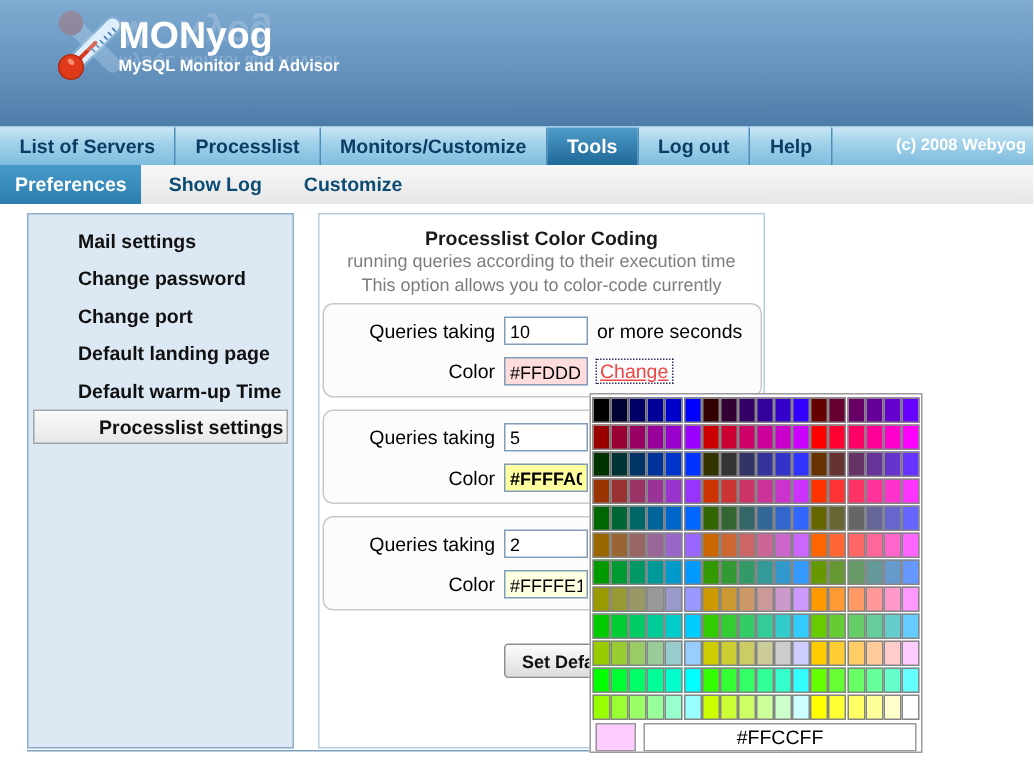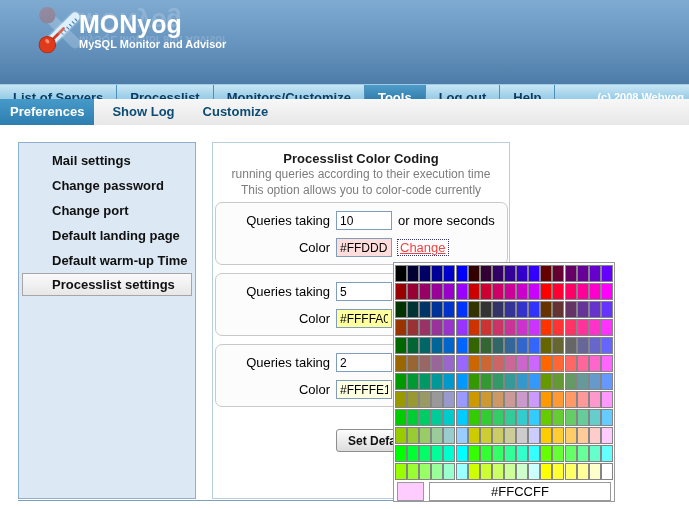--- a/index.html
+++ b/index.html
@@ -23,33 +23,33 @@
   .nav{position:absolute;left:0;top:84px;width:689px;height:26px;display:flex;
        background:linear-gradient(180deg,#C9E6F5 0%,#9FD0E9 45%,#7FBCDE 100%);
        border-top:1px solid #9CCCE8;box-sizing:border-box;}
   .nav-item{padding:0 13px;line-height:25px;font-size:13px;font-weight:bold;color:#0B3C63;
             border-right:1px solid #4E8FB8;white-space:nowrap;cursor:pointer;}
   .nav-item.active{background:linear-gradient(180deg,#4F9CC9,#1F6898);color:#fff;}
   .copyright{margin-left:auto;padding-right:5px;line-height:25px;font-size:11px;
              font-weight:bold;color:#fff;white-space:nowrap;}
 
   
-  .subnav{position:absolute;left:0;top:99px;width:689px;height:26px;display:flex;
+  .subnav{position:absolute;left:0;top:110px;width:689px;height:26px;display:flex;
           background:linear-gradient(180deg,#F7F7F7,#E7E7E7);}
   .subnav-item{padding:0 10px;margin-right:8px;line-height:26px;font-size:13px;
                font-weight:bold;color:#0C4B73;white-space:nowrap;cursor:pointer;}
   .subnav-item.active{background:linear-gradient(180deg,#469AC9,#2C7EB0);color:#fff;}
 
   
   .sidebar{position:absolute;left:18px;top:142px;width:178px;height:357px;
            background:#DCE9F5;border:1px solid #8FAECB;box-sizing:border-box;padding-top:5px;}
   .side-item{height:25px;line-height:25px;padding-left:33px;font-size:13px;font-weight:bold;
              color:#101010;white-space:nowrap;cursor:pointer;}
   .side-item.selected{background:linear-gradient(180deg,#FAFAFA,#E7E7E7);
-             border:1px solid #A6A6A6;margin:0 3px;padding-left:29px;height:21px;line-height:21px;}
+             border:1px solid #A6A6A6;margin:0 3px;padding-left:41px;height:21px;line-height:21px;text-align:center;}
 
   
   .panel{position:absolute;left:212px;top:142px;width:298px;height:357px;background:#fff;
          border:1px solid #B7CEDF;box-sizing:border-box;}
   .panel-title{margin-top:8px;text-align:center;font-size:13px;font-weight:bold;color:#1A1A1A;}
   .panel-desc{text-align:center;font-size:12px;color:#7D7D7D;line-height:16px;}
   .rows{position:absolute;left:2px;top:59px;width:293px;}
   .qbox{border:1px solid #C9C9C9;border-radius:7px;background:#FCFCFC;height:63px;
         box-sizing:border-box;padding:7px 6px 0 6px;margin-bottom:8px;}
   .line{display:grid;grid-template-columns:108px 56px auto;column-gap:6px;align-items:center;
@@ -166,21 +166,21 @@
           </div>
         </div>
         <div class="qbox">
           <div class="line">
             <span class="lbl">Queries taking</span>
             <input class="txtfld" type="text" value="5" style="">
             <span class="suffix">or more seconds</span>
           </div>
           <div class="line">
             <span class="lbl">Color</span>
-            <input class="txtfld" type="text" value="#FFFFA0" style="background: rgb(255, 255, 160);">
+            <input class="txtfld" type="text" value="#FFFFA0" style="background: rgb(255, 255, 160); font-weight: bold;">
             <a class="change">Change</a>
           </div>
         </div>
         <div class="qbox">
           <div class="line">
             <span class="lbl">Queries taking</span>
             <input class="txtfld" type="text" value="2" style="">
             <span class="suffix">or more seconds</span>
           </div>
           <div class="line">

